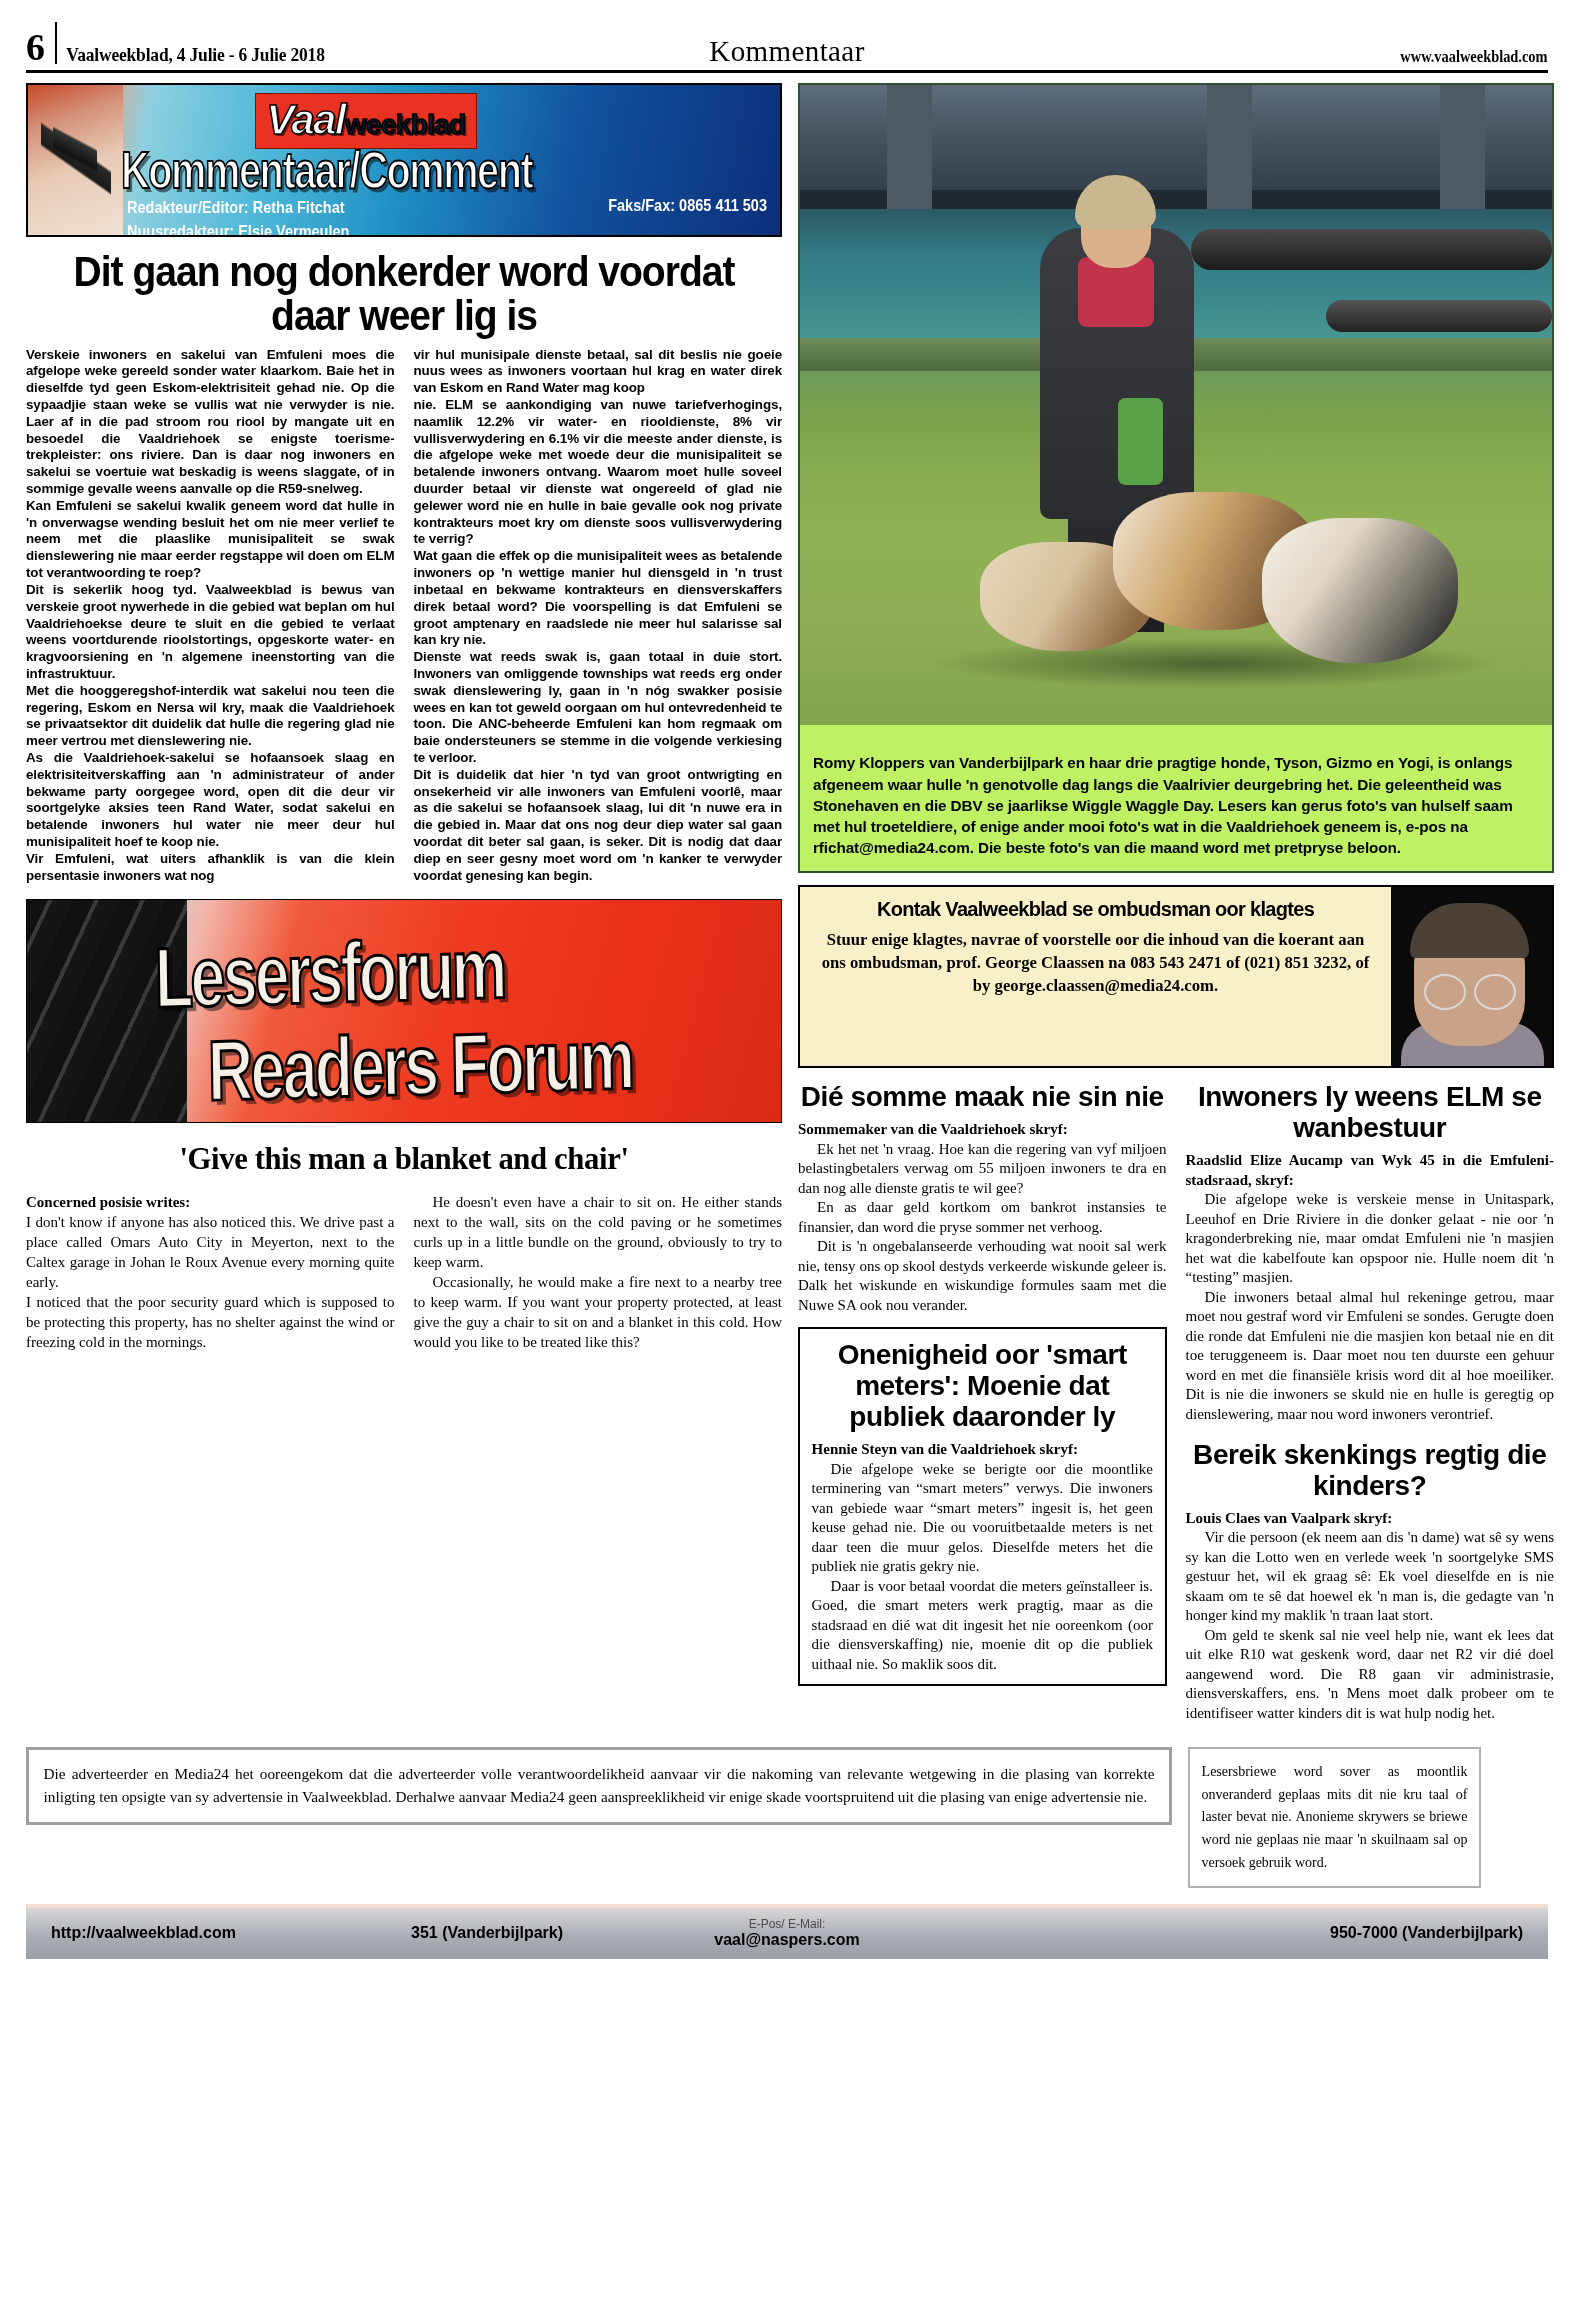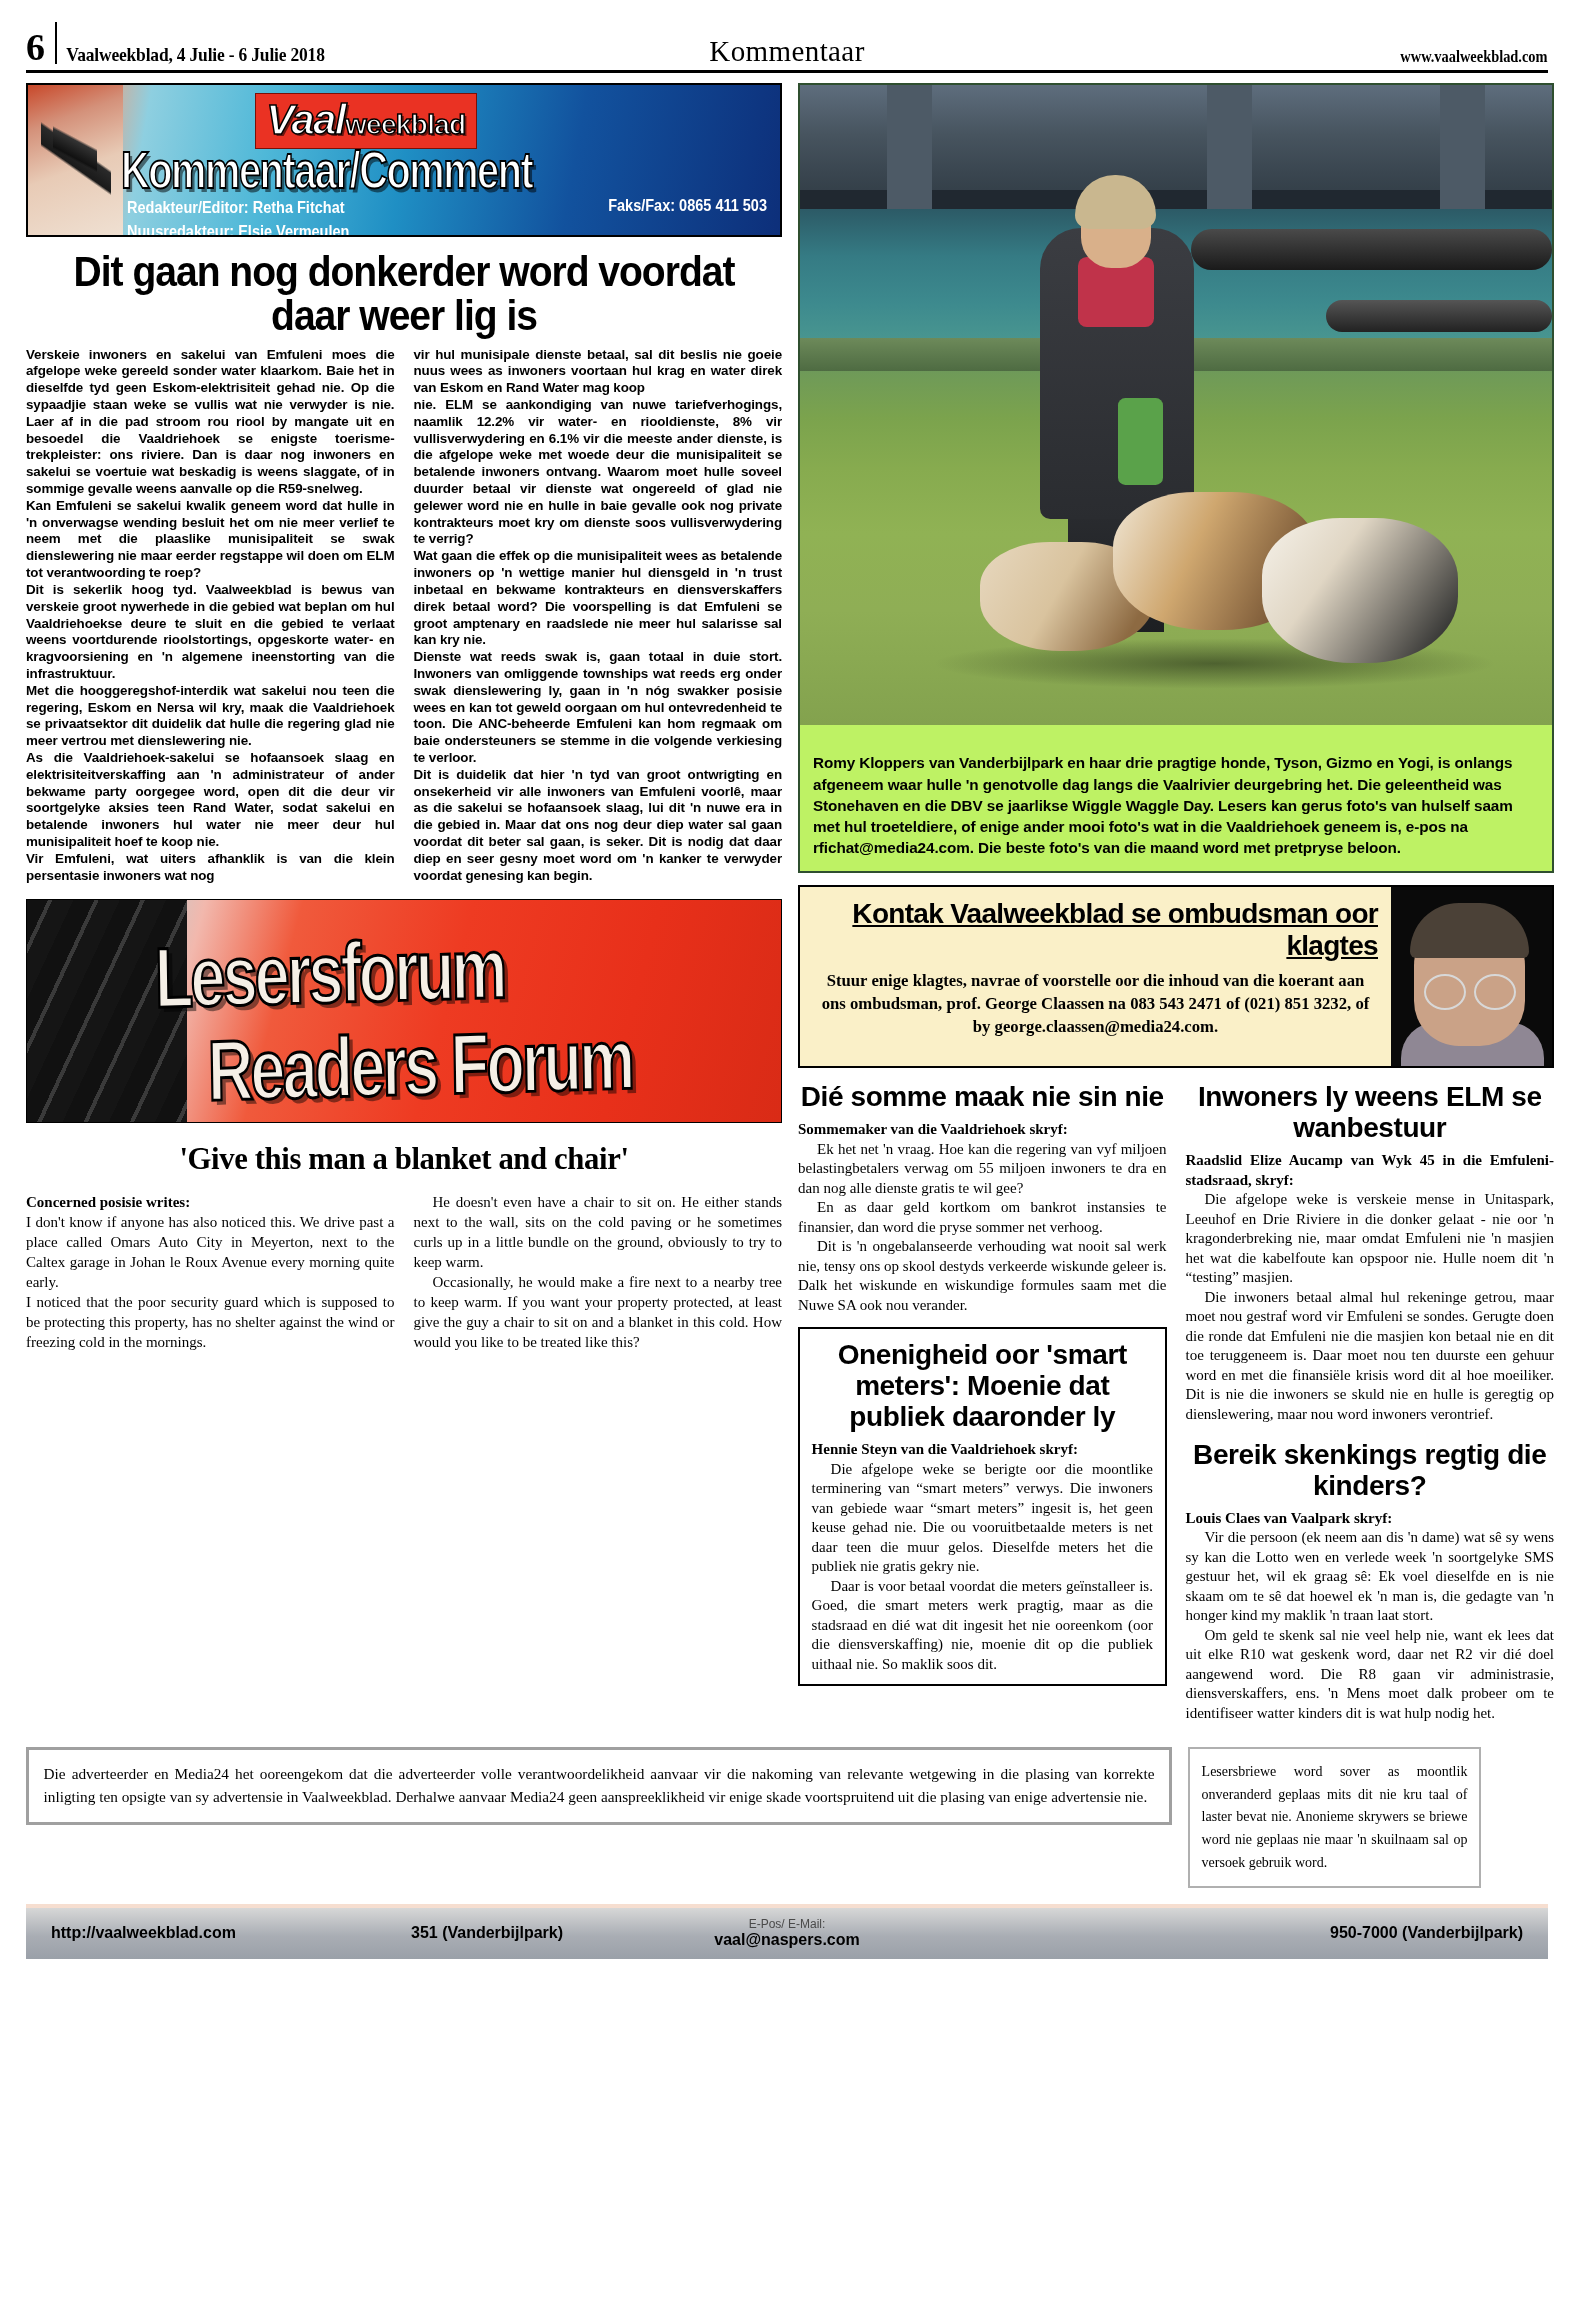--- a/index.html
+++ b/index.html
@@ -40,21 +40,21 @@
   .banner-pen { position: absolute; left: 0; top: 0; width: 95px; height: 100%;
     background: linear-gradient(160deg,#c8482a 0%, #d4917a 25%, #e8cbb6 55%, #efe0d2 100%);}
   .banner-pen::before { content:""; position:absolute; left:13px; top:19px; width:70px; height:109px;
     background: linear-gradient(35deg, transparent 42%, #1a1a1a 44%, #2a2a2a 56%, transparent 58%);}
   .banner-pen::after { content:""; position:absolute; left:25px; top:7.3px; width:44px; height:124px;
     background: linear-gradient(28deg, transparent 46%, #111 48%, #333 60%, transparent 62%);}
   .vaal-logo { position:absolute; left:227px; top:7.3px; background:#ea3223; border:1.5px solid #7a1008;
     padding:2.2px 10.2px 4.4px 10.2px; }
   .vaal-logo .v1 { font-size:42px; font-weight:bold; font-style:italic; color:#fff;
     -webkit-text-stroke: 1.5px #000; letter-spacing:-1.5px; display:inline-block; text-shadow: 2.2px 2.2px 0 rgba(0,0,0,.55);}
-  .vaal-logo .v2 { font-size:28px; font-weight:bold; color:#ffffff; -webkit-text-stroke:1.5px #000;
+  .vaal-logo .v2 { font-size:28px; font-weight:bold; color:#0f172a; -webkit-text-stroke:1.5px #000;
     letter-spacing:-0.7px; display:inline-block; text-shadow: 2.2px 2.2px 0 rgba(0,0,0,.55);}
   .banner-title { position:absolute; left:93px; top:57px; font-size:41px; font-weight:bold;
     color:#fff; -webkit-text-stroke:1.5px #000; letter-spacing:-1.5px; transform: scaleY(1.25) scaleX(0.97);
     transform-origin:left top; text-shadow: 2.9px 2.9px 0 rgba(0,0,0,.5); white-space: nowrap; }
   .banner-meta { position:absolute; left:99px; top:111px; color:#fff; font-size:14.5px; font-weight:bold;
     line-height:1.48; transform: scaleY(1.15); transform-origin: left top; }
   .banner-fax { position:absolute; right:13px; top:111px; color:#fff; font-size:14.5px; font-weight:bold;
     transform: scaleY(1.15); transform-origin: right top; }
 
   
@@ -104,22 +104,22 @@
   .dog3 { left:462px; top:433px; width:196px; height:145px;
     background: linear-gradient(125deg,#f6f2ea 0%, #e0d6c4 35%, #3a3a38 88%); }
   .ph-shadow { position:absolute; left:131px; top:553px; width:567px; height:51px;
     background: radial-gradient(ellipse at center, rgba(30,40,20,.55), rgba(0,0,0,0) 70%); }
   .caption { background:#bef264; padding: 27px 13px 13px; font-size:15.3px; font-weight:bold;
     line-height:1.38; letter-spacing:-0.1px; }
 
   
   .omb { border:2.9px solid #000; background:#faf0c8; margin-top:11.6px; display:flex; height:183px; }
   .omb-left { flex:1; padding: 11.6px 13px 7.3px 13px; }
-  .omb-title { font-size:28px; font-weight:bold; line-height:1.13; text-align:right;
-    letter-spacing:-0.7px;text-decoration:underline; }
+  .omb-title { font-size:20px; font-weight:bold; line-height:1.13; text-align:center;
+    letter-spacing:-0.7px; }
   .omb-body { font-family:"Liberation Serif", serif; font-size:16.7px; font-weight:bold;
     text-align:center; line-height:1.36; margin-top:8.7px; }
   .omb-photo { width:161px; background:#0a0a0a; position:relative; overflow:hidden; }
   .op-head { position:absolute; left:23px; top:25px; width:111px; height:134px; background:#caa287;
     border-radius:54px 54px 45px 45px; }
   .op-hair { position:absolute; left:19px; top:16px; width:119px; height:55px; background:#4b4137;
     border-radius:58px 58px 7.3px 7.3px; }
   .op-glassL { position:absolute; left:33px; top:87px; width:42px; height:36px; border:2.9px solid #d8d8d8;
     border-radius:50%; }
   .op-glassR { position:absolute; left:83px; top:87px; width:42px; height:36px; border:2.9px solid #d8d8d8;

